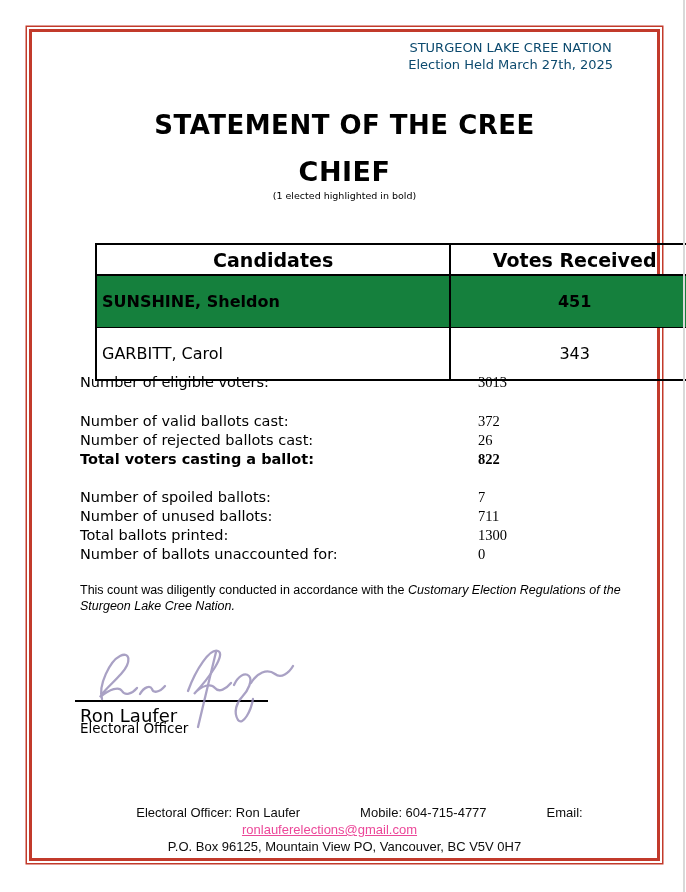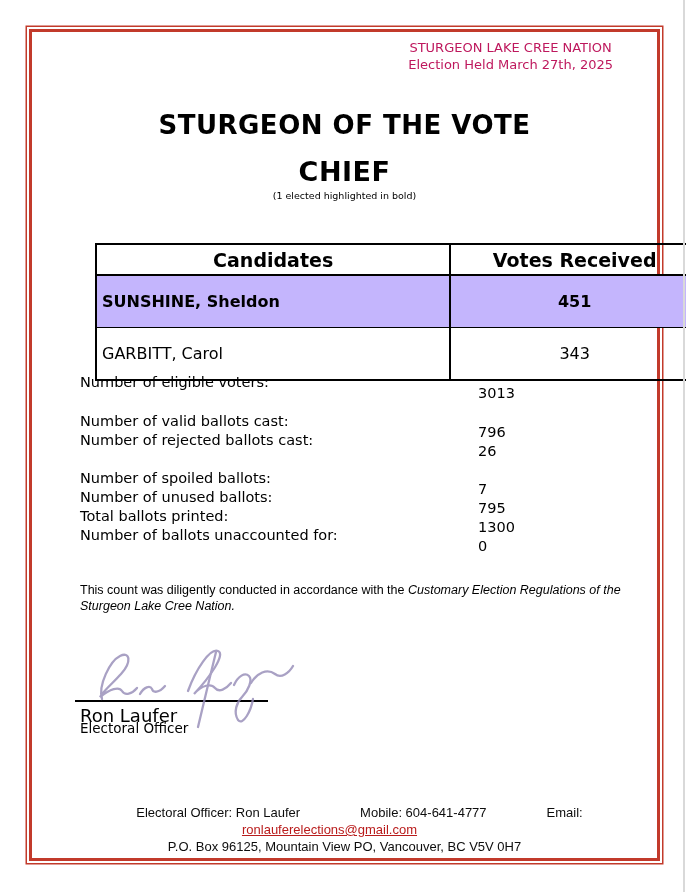--- a/index.html
+++ b/index.html
@@ -9,72 +9,72 @@
   .viewer-edge { position:absolute; top:0; right:1px; width:2px; height:892px; background:#d9d9d9; }
 
   .doc {
     position:absolute; left:29px; top:29px; width:631px; height:832px;
     border:3px solid #c23a2b;
     box-shadow: 0 0 0 2px #ffffff, 0 0 0 3.5px #c23a2b;
     background:#ffffff;
   }
 
   .corner-header { position:absolute; top:8px; right:44px; text-align:center;
-                   font-size:13px; line-height:16.5px; color:#be185d; }
+                   font-size:13px; line-height:16.5px; color:#0c4a6e; }
 
   .doc-title { position:absolute; top:78px; left:0; width:100%; text-align:center;
                font-size:26px; font-weight:bold; letter-spacing:0.5px; }
   .position-title { position:absolute; top:124px; left:0; width:100%; text-align:center;
                     font-size:27px; font-weight:bold; letter-spacing:0.5px; }
   .subtitle { position:absolute; top:158px; left:0; width:100%; text-align:center;
               font-size:9.5px; }
 
   table.results { position:absolute; left:63px; top:211px; width:605px;
                   border-collapse:collapse; border:2.5px solid #000; }
   table.results th { font-size:19px; font-weight:bold; text-align:center;
                      height:31px; border-bottom:2.5px solid #000; }
   table.results th + th, table.results td + td { border-left:2.5px solid #000;margin-left:25px; }
   table.results td { font-size:16px; height:22px; padding:0 2px 0 5px; }
   table.results tr + tr td { border-top:1.5px solid #000; }
   table.results td.votes { text-align:center; padding:16px; }
-  table.results tr.elected td { background:#c4b5fd; font-weight:bold; }
+  table.results tr.elected td { background:#15803d; font-weight:bold; }
   .col-cand { width:295px; } .col-votes { width:207px; }
 
   .stats { position:absolute; left:48px; top:341px; width:480px;
            font-size:14.5px; line-height:19px; }
   .stat-row { position:relative; height:19px; }
   .stat-row.gap { margin-top:19.5px; }
   .stat-row.bold { font-weight:bold; }
-  .stat-row .val { position:absolute; left:398px; top:11px; }
+  .stat-row .val { position:absolute; left:398px; top:0;font-family:Liberation Serif, serif; }
 
   .cert { position:absolute; left:48px; top:551px; width:542px;
           font-family:"Liberation Sans", sans-serif; font-size:12.5px; line-height:15.5px; }
 
   .sig-block { position:absolute; left:48px; top:613px; width:260px; height:130px; }
   .sig-svg { position:absolute; left:8px; top:-6px; z-index:2; }
   .sig-line { position:absolute; left:-5px; top:55px; width:193px; height:2px; background:#000; z-index:1; }
   .sig-name { position:absolute; left:0; top:60px; font-size:18px; }
   .sig-title { position:absolute; left:0; top:75px; font-size:13.5px; }
 
   .footer { position:absolute; left:0; top:772px; width:100%; text-align:center;
             font-family:"Liberation Sans", sans-serif; font-size:13px; line-height:17px; color:#0d0d0d; }
   .footer .seg { margin:0 30px; }
-  .footer a.email { color:#b91c1c; text-decoration:underline; cursor:pointer;text-align:center; }
+  .footer a.email { color:#ec4899; text-decoration:underline; cursor:pointer;text-align:center; }
 </style>
 </head>
 <body>
 
 <div class="doc">
 
   <div class="corner-header">
     <div>STURGEON LAKE CREE NATION</div>
     <div>Election Held March 27th, 2025</div>
   </div>
 
-  <div class="doc-title">STURGEON OF THE VOTE</div>
+  <div class="doc-title">STATEMENT OF THE CREE</div>
   <div class="position-title">CHIEF</div>
   <div class="subtitle">(1 elected highlighted in bold)</div>
 
   <table class="results">
     <colgroup>
         <col class="col-cand">
         <col class="col-votes">
       </colgroup>
     <thead>
       <tr>
@@ -94,33 +94,37 @@
     </tbody>
   </table>
 
   <div class="stats">
     <div class="stat-row">
       <span class="lbl">Number of eligible voters:</span>
       <span class="val">3013</span>
     </div>
     <div class="stat-row gap">
       <span class="lbl">Number of valid ballots cast:</span>
-      <span class="val">796</span>
+      <span class="val">372</span>
     </div>
     <div class="stat-row">
       <span class="lbl">Number of rejected ballots cast:</span>
       <span class="val">26</span>
+    </div>
+    <div class="stat-row bold">
+      <span class="lbl">Total voters casting a ballot:</span>
+      <span class="val">822</span>
     </div>
     <div class="stat-row gap">
       <span class="lbl">Number of spoiled ballots:</span>
       <span class="val">7</span>
     </div>
     <div class="stat-row">
       <span class="lbl">Number of unused ballots:</span>
-      <span class="val">795</span>
+      <span class="val">711</span>
     </div>
     <div class="stat-row">
       <span class="lbl">Total ballots printed:</span>
       <span class="val">1300</span>
     </div>
     <div class="stat-row">
       <span class="lbl">Number of ballots unaccounted for:</span>
       <span class="val">0</span>
     </div>
   </div>
@@ -138,20 +142,20 @@
         <path d="M128,13 C122,38 116,62 110,88"></path>
       </g>
     </svg>
     <div class="sig-line"></div>
     <div class="sig-name">Ron Laufer</div>
     <div class="sig-title">Electoral Officer</div>
   </div>
 
   <div class="footer">
     <div>
-      <span class="seg">Electoral Officer: Ron Laufer</span><span class="seg">Mobile: 604-641-4777</span><span class="seg"><span>Email: </span><a class="email">ronlauferelections@gmail.com</a></span>
+      <span class="seg">Electoral Officer: Ron Laufer</span><span class="seg">Mobile: 604-715-4777</span><span class="seg"><span>Email: </span><a class="email">ronlauferelections@gmail.com</a></span>
     </div>
     <div>P.O. Box 96125, Mountain View PO, Vancouver, BC V5V 0H7</div>
   </div>
 
 </div>
 
 <div class="viewer-edge"></div>
 
 </body></html>

